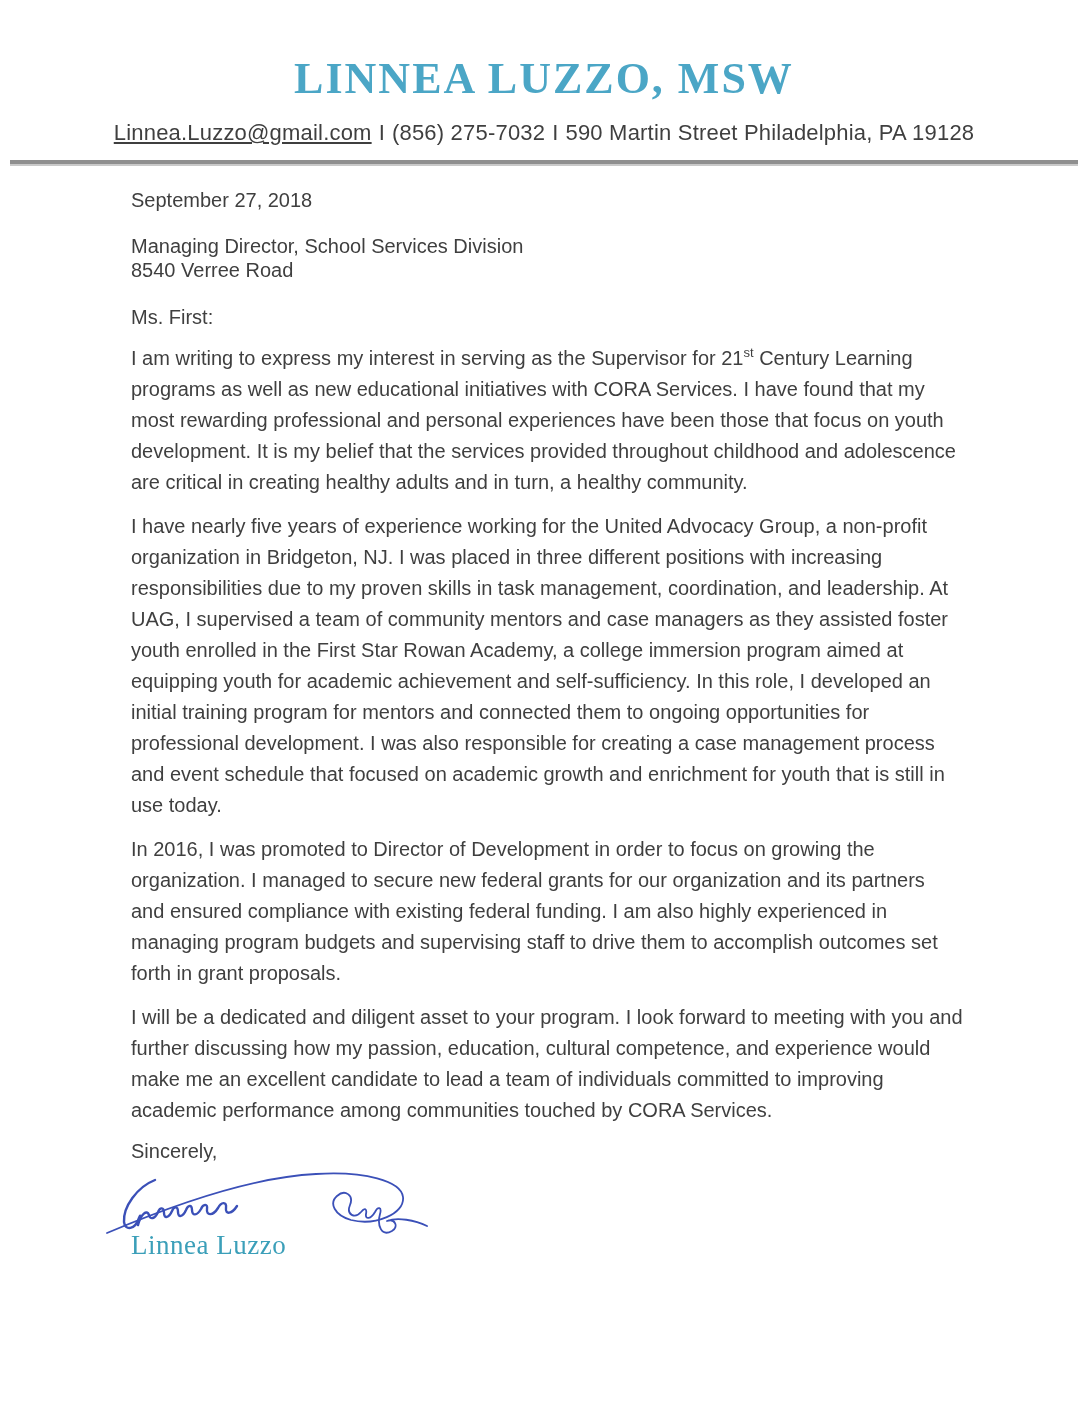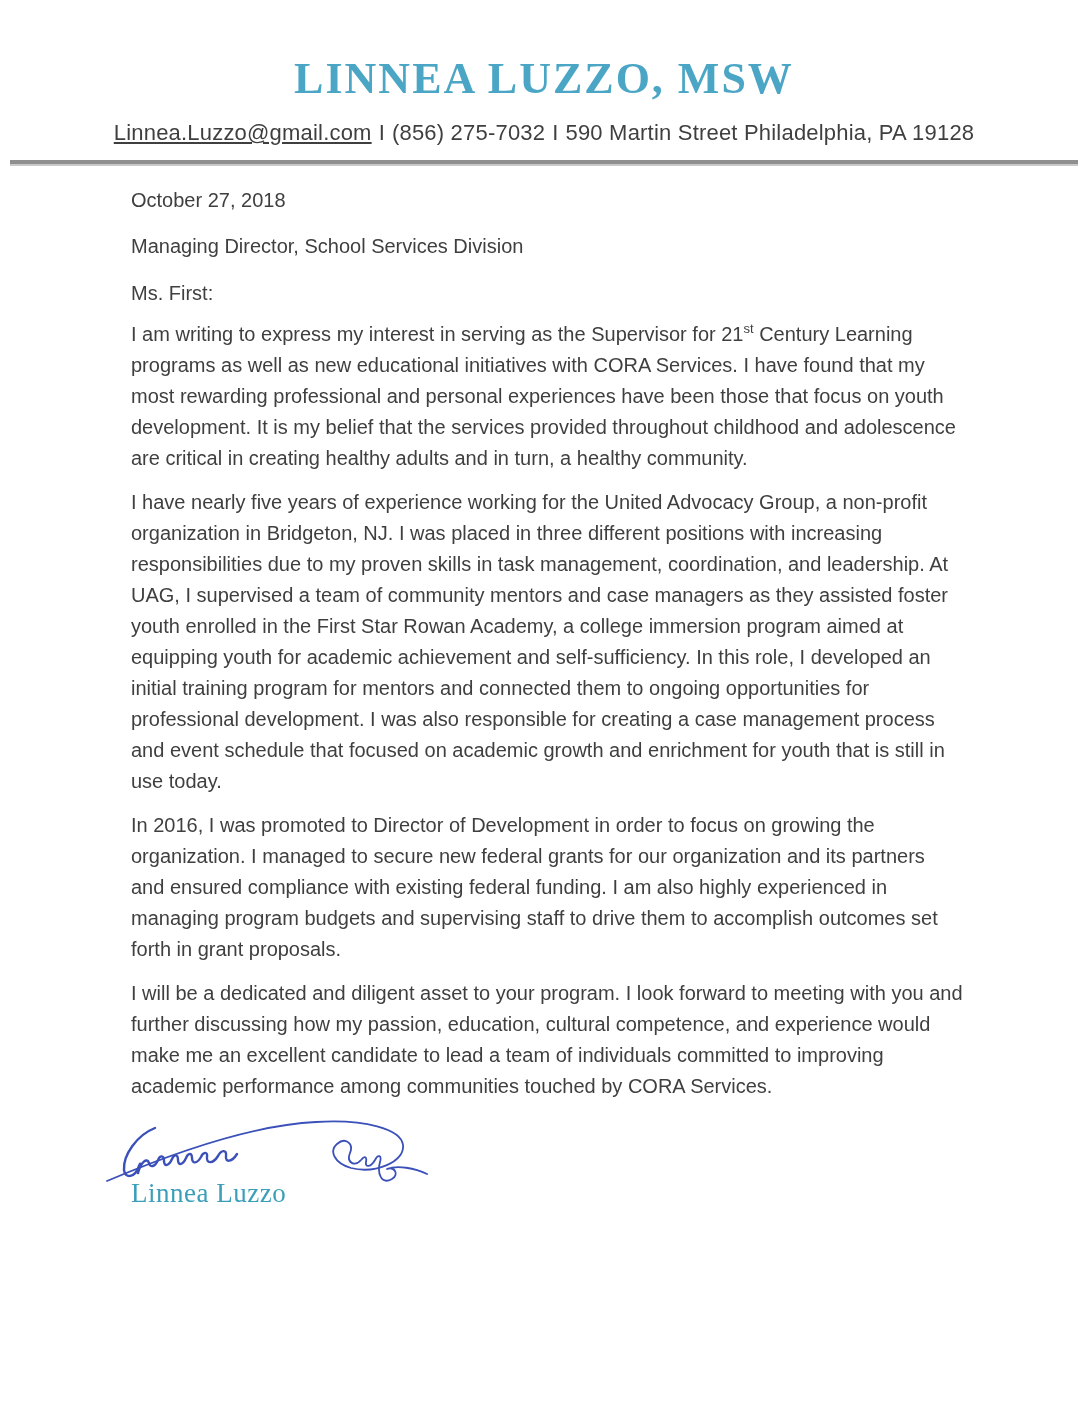--- a/index.html
+++ b/index.html
@@ -89,36 +89,38 @@
   <header class="letterhead">
     <h1 class="page-title">LINNEA LUZZO, MSW</h1>
     <div class="contact-line">
       <a class="email">Linnea.Luzzo@gmail.com</a><span class="sep">I</span><span>(856) 275-7032</span><span class="sep">I</span><span>590 Martin Street Philadelphia, PA 19128</span>
     </div>
     <div class="header-rule"></div>
   </header>
 
   <main class="letter">
 
-    <p class="date">October 27, 2018</p>
+    <p class="date">September 27, 2018</p>
 
     <div class="address">
       <div>Managing Director, School Services Division</div>
+      <div>8540 Verree Road</div>
     </div>
 
     <p class="salutation">Ms. First:</p>
 
     <p class="para"><span>I am writing to express my interest in serving as the Supervisor for 21</span><sup>st</sup><span> Century Learning programs as well as new educational initiatives with CORA Services. I have found that my most rewarding professional and personal experiences have been those that focus on youth development. It is my belief that the services provided throughout childhood and adolescence are critical in creating healthy adults and in turn, a healthy community.</span></p>
 
     <p class="para">I have nearly five years of experience working for the United Advocacy Group, a non-profit organization in Bridgeton, NJ. I was placed in three different positions with increasing responsibilities due to my proven skills in task management, coordination, and leadership. At UAG, I supervised a team of community mentors and case managers as they assisted foster youth enrolled in the First Star Rowan Academy, a college immersion program aimed at equipping youth for academic achievement and self-sufficiency. In this role, I developed an initial training program for mentors and connected them to ongoing opportunities for professional development. I was also responsible for creating a case management process and event schedule that focused on academic growth and enrichment for youth that is still in use today.</p>
 
     <p class="para">In 2016, I was promoted to Director of Development in order to focus on growing the organization. I managed to secure new federal grants for our organization and its partners and ensured compliance with existing federal funding. I am also highly experienced in managing program budgets and supervising staff to drive them to accomplish outcomes set forth in grant proposals.</p>
 
     <p class="para">I will be a dedicated and diligent asset to your program. I look forward to meeting with you and further discussing how my passion, education, cultural competence, and experience would make me an excellent candidate to lead a team of individuals committed to improving academic performance among communities touched by CORA Services.</p>
 
+    <p class="closing">Sincerely,</p>
 
     <svg class="signature-svg" viewBox="0 0 340 78" xmlns="http://www.w3.org/2000/svg" aria-hidden="true">
 
       <path stroke-width="1.8" d="M4 66
         C70 38 150 10 213 7
         C262 4 298 14 300 30
         C302 47 272 59 248 53
         C231 48 226 36 234 29
         C242 22 251 28 247 38
         C243 48 252 52 258 45

